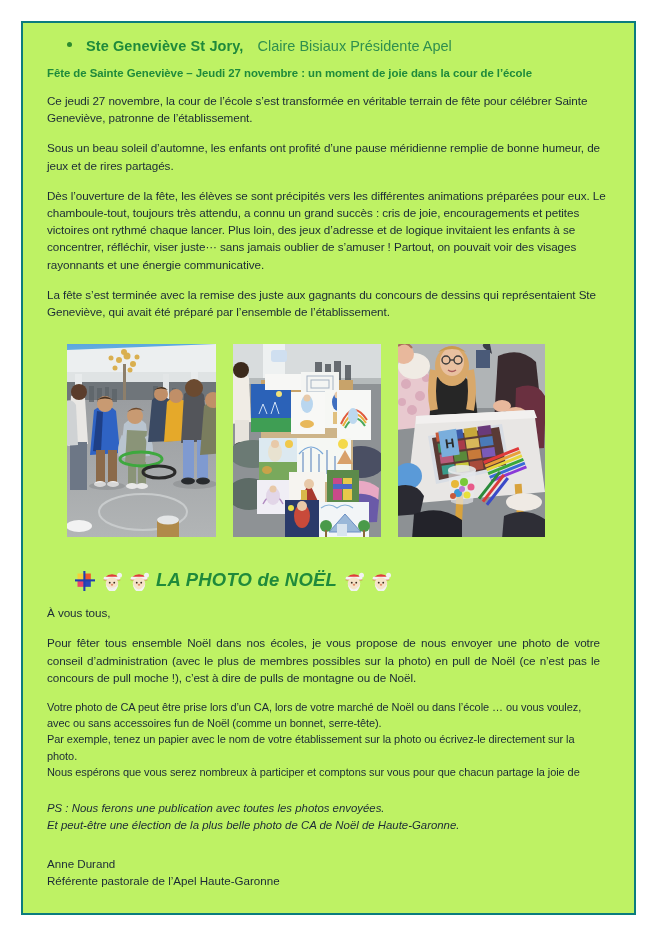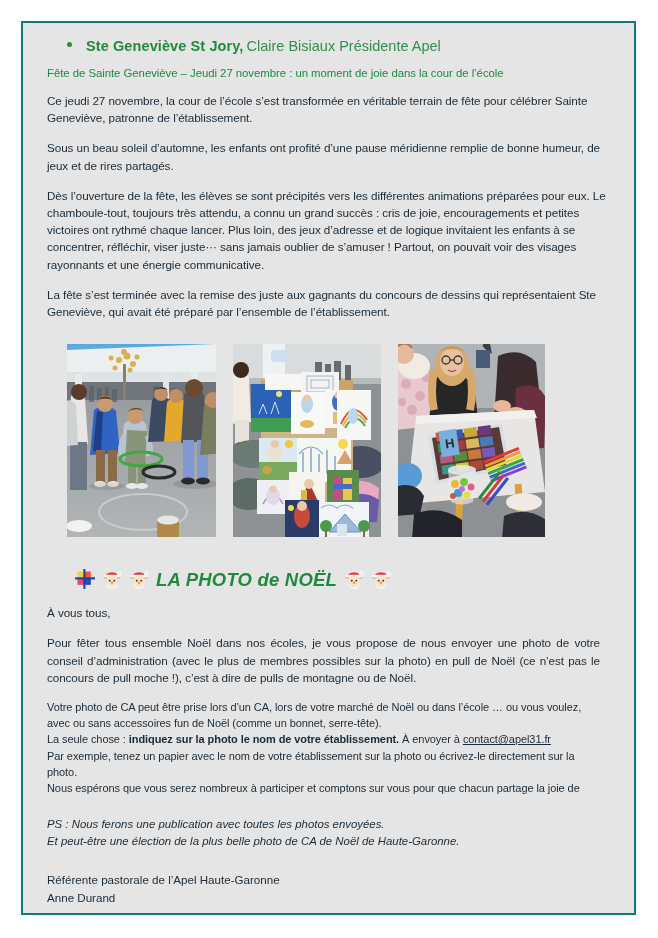--- a/index.html
+++ b/index.html
@@ -16,21 +16,21 @@
   }
 
   #page {
     position: absolute;
     left: 21px;
     top: 21px;
     width: 615px;
     height: 894px;
     border: 2px solid #0b7c7e;
     box-sizing: border-box;
-    background: #e5e5e5;
+    background: #bef264;
   }
 
   .inner {
     padding: 12px 16px 10px 16px;
     box-sizing: border-box;
     height: 100%;
   }
 
   
   .title-row {
@@ -51,26 +51,26 @@
   .title-strong {
     color: #1f8a3b;
     font-weight: bold;
     font-size: 14.5px;
     letter-spacing: 0.1px;
   }
   .title-rest {
     color: #2f8f4e;
     font-weight: normal;
     font-size: 14.5px;
-    margin-left: 3px;
+    margin-left: 14px;
   }
 
   .subtitle {
     color: #1f8a3b;
-    font-weight: normal;
+    font-weight: bold;
     font-size: 11.4px;
     margin: 13px 0 0 8px;
     letter-spacing: -0.05px;
   }
 
   
   p.body {
     color: #1b2a36;
     font-size: 11.7px;
     line-height: 1.47;
@@ -92,21 +92,21 @@
     flex: 0 0 auto;
   }
   .photo-1 { width: 149px; height: 193px; }
   .photo-2 { width: 148px; height: 193px; }
   .photo-3 { width: 147px; height: 193px; }
   .photo svg { display: block; width: 100%; height: 100%; }
 
   
   .noel-head {
     display: flex;
-    align-items: flex-start;
+    align-items: flex-end;
     margin: 32px 0 0 36px;
     gap: 7px;
   }
   .noel-text {
     color: #1f8a3b;
     font-weight: bold;
     font-style: italic;
     font-size: 18.5px;
     letter-spacing: 0.2px;
   }
@@ -527,30 +527,29 @@
       </svg>
     </div>
 
     <p class="body">À vous tous,</p>
 
     <p class="body justified">Pour fêter tous ensemble Noël dans nos écoles, je vous propose de nous envoyer une photo de votre conseil d’administration (avec le plus de membres possibles sur la photo) en pull de Noël (ce n’est pas le concours de pull moche !), c’est à dire de pulls de montagne ou de Noël.</p>
 
     <div class="lines">
       <div>Votre photo de CA peut être prise lors d’un CA, lors de votre marché de Noël ou dans l’école … ou vous voulez,</div>
       <div>avec ou sans accessoires fun de Noël (comme un bonnet, serre-tête).</div>
-      <div><span>La seule chose : </span><span class="b">indiquez sur la photo le nom de votre établissement.</span><span> À envoyer à </span><a class="link" href="#">contact@apel31.fr</a></div>
       <div>Par exemple, tenez un papier avec le nom de votre établissement sur la photo ou écrivez-le directement sur la</div>
       <div>photo.</div>
       <div>Nous espérons que vous serez nombreux à participer et comptons sur vous pour que chacun partage la joie de</div>
     </div>
 
     <div class="ps">
       <div>PS : Nous ferons une publication avec toutes les photos envoyées.</div>
       <div>Et peut-être une élection de la plus belle photo de CA de Noël de Haute-Garonne.</div>
     </div>
 
     <div class="sign">
+      <div>Anne Durand</div>
       <div>Référente pastorale de l’Apel Haute-Garonne</div>
-      <div>Anne Durand</div>
     </div>
 
   </div>
 </div>
 
 </body></html>

